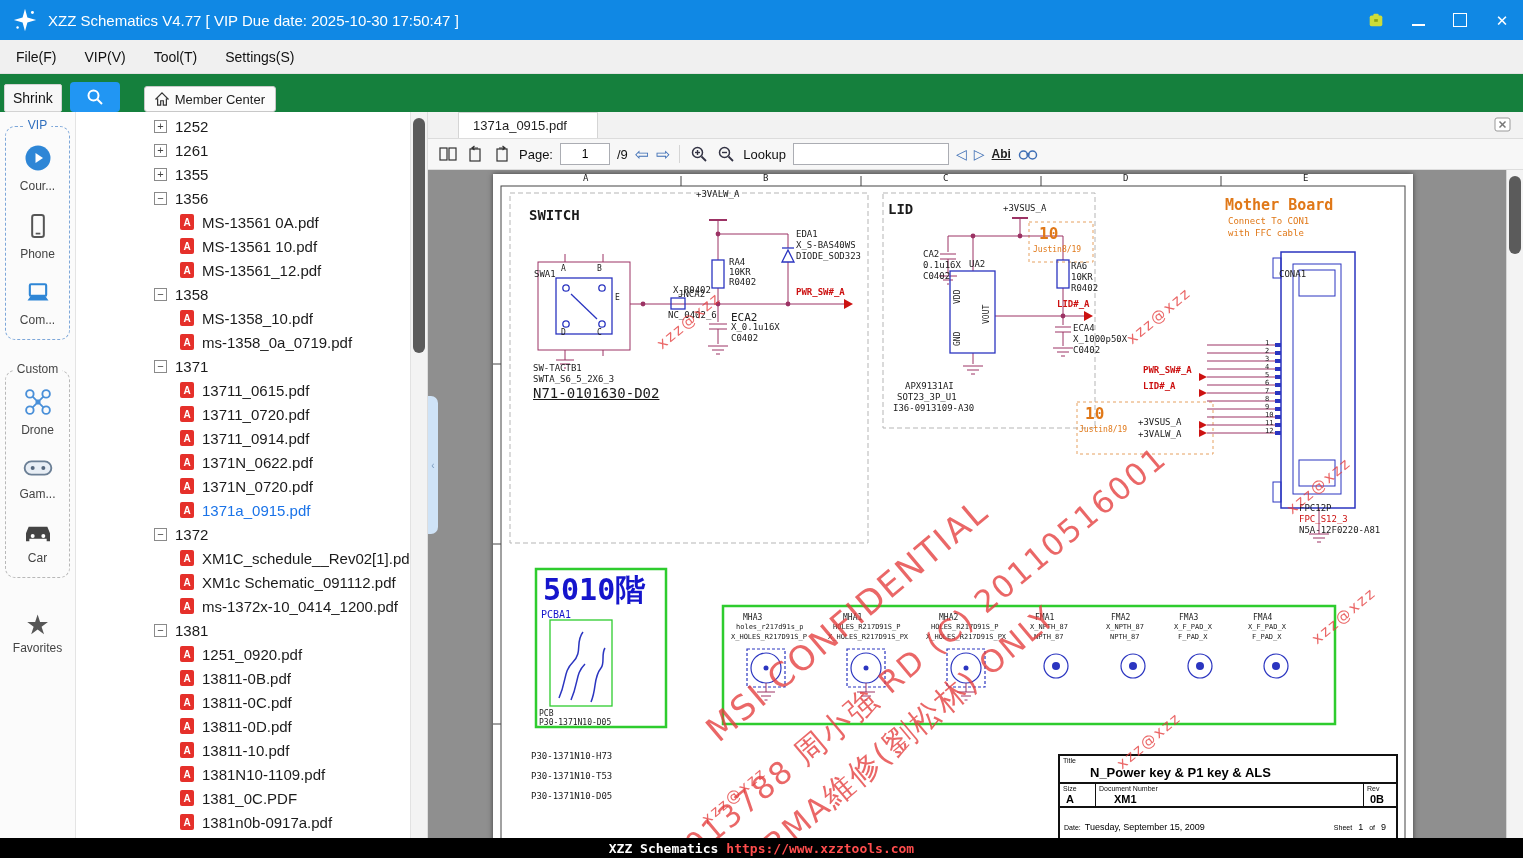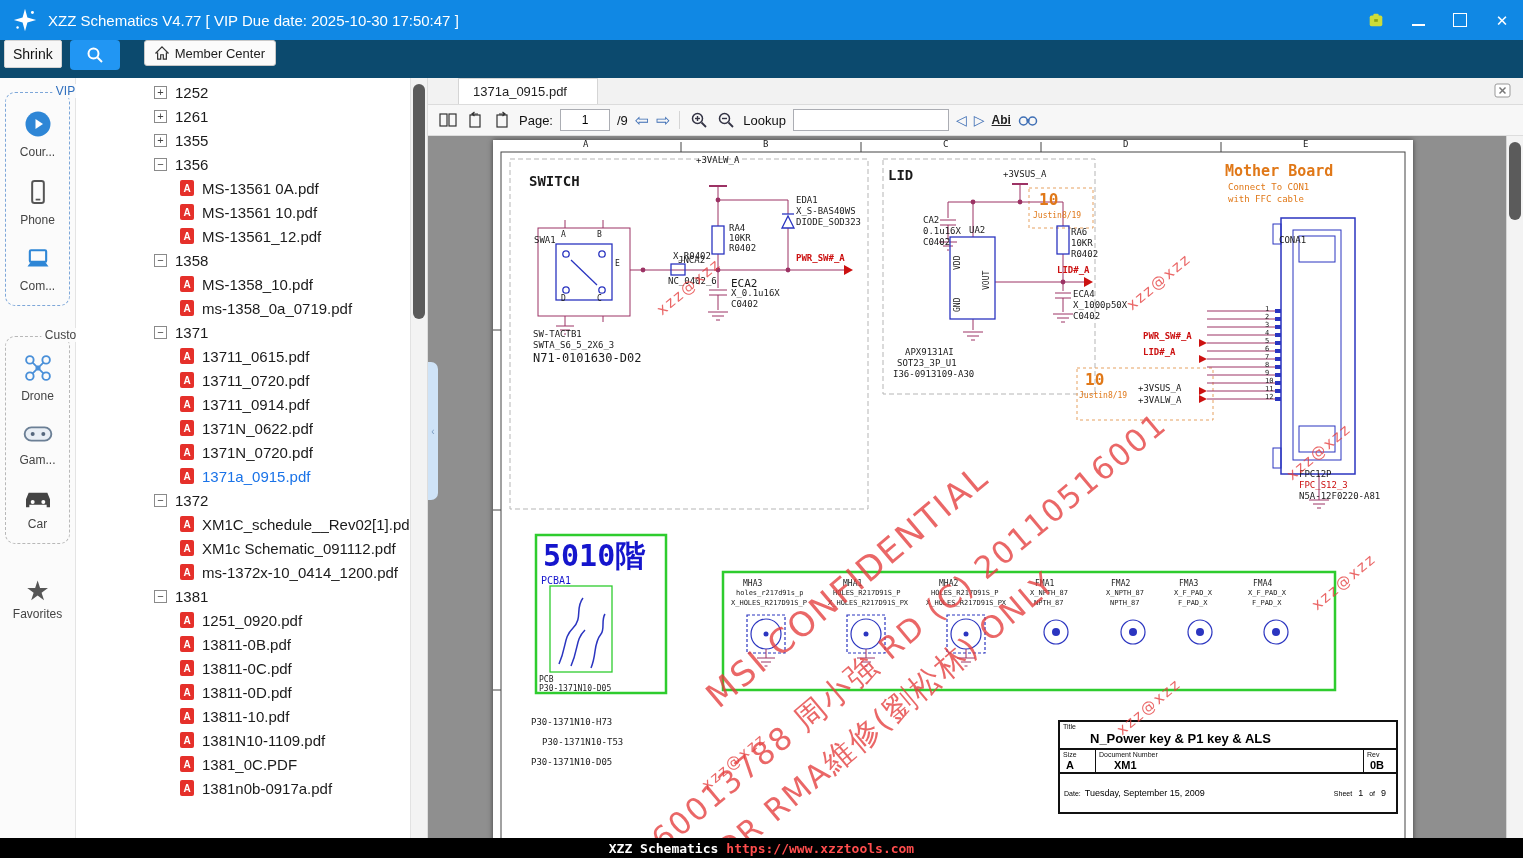--- a/index.html
+++ b/index.html
@@ -12,36 +12,36 @@
   .tb-right{margin-left:auto;display:flex;align-items:center;gap:24px;}
   .winbtn{color:#fff;font-size:15px;line-height:1;cursor:pointer;display:inline-flex;align-items:center;justify-content:center;width:18px;height:18px;}
   .maxbox{width:12px;height:12px;border:1.6px solid #fff;}
   .minbar{width:13px;border-bottom:2px solid #fff;height:2px;margin-top:8px;}
 
   
   .menubar{height:33px;background:#f0f0f0;display:flex;align-items:center;gap:28px;padding:0 16px;font-size:14px;color:#111;border-bottom:1px solid #e2e2e2;flex:0 0 auto;}
   .menubar span{cursor:pointer;}
 
   
-  .toolbar{height:38px;background:#0c4a6e;display:flex;align-items:flex-start;padding:0 4px;gap:8px;flex:0 0 auto;}
+  .toolbar{height:38px;background:#15803d;display:flex;align-items:flex-end;padding:0 4px;gap:8px;flex:0 0 auto;}
   .shrink-btn{height:28px;padding:0 8px;font-size:14px;background:#f7f7f7;border:1px solid #d3d3d3;border-radius:2px;color:#111;cursor:pointer;}
   .searchbox{width:300px;height:28px;background:#fff;border:1px solid #c0c0c0;border-radius:3px;display:flex;align-items:center;box-sizing:border-box;}
   .searchbox input{border:none;outline:none;flex:1;font-size:13px;padding:0 8px;color:#333;font-family:"Liberation Sans",sans-serif;background:transparent;}
   .searchbox input::placeholder{color:#a8a8a8;}
   .searchbox .chev{color:#8a8a8a;padding:0 6px 2px 0;font-size:11px;cursor:pointer;}
   .search-btn{width:50px;height:30px;background:#2196f3;border:none;border-radius:4px;display:flex;align-items:center;justify-content:center;cursor:pointer;}
   .member-btn{height:26px;padding:0 10px;background:#fbfbfb;border:1px solid #c8c8c8;border-radius:3px;display:flex;gap:6px;align-items:center;font-size:13px;color:#222;margin-left:16px;cursor:pointer;}
 
   
   .content{flex:1;display:flex;min-height:0;}
 
   
   .vipbar{width:75px;background:#fbfbfb;border-right:1px solid #e4e4e4;position:relative;flex:0 0 auto;}
   .group{border:1px dashed #7da7d9;border-radius:10px;margin:14px 5px 10px;padding:16px 2px 12px;position:relative;display:flex;flex-direction:column;gap:18px;align-items:center;}
-  .group-label{position:absolute;top:-9px;left:50%;transform:translateX(-50%);background:#fbfbfb;padding:0 4px;font-size:12px;color:#2f6fbe;margin-left:28px;}
+  .group-label{position:absolute;top:-9px;left:50%;transform:translateX(-50%);background:#fbfbfb;padding:0 4px;font-size:12px;color:#2f6fbe;}
   .group.custom{border-color:#b8b8b8;margin-top:30px;}
   .group.custom .group-label{color:#444;}
   .sb-item{display:flex;flex-direction:column;align-items:center;gap:3px;font-size:12px;color:#444;cursor:pointer;width:100%;}
   .sb-item .lbl{max-width:64px;overflow:hidden;white-space:nowrap;}
   .fav{margin-top:34px;display:flex;flex-direction:column;align-items:center;gap:2px;font-size:12px;color:#444;cursor:pointer;}
   .fav .star{font-size:27px;color:#565656;line-height:1;}
 
   
   .treepanel{width:351px;position:relative;border-right:1px solid #ddd;background:#fff;overflow:hidden;flex:0 0 auto;}
   .tree{position:absolute;left:0;top:0;right:16px;bottom:0;padding-top:2px;overflow:hidden;}
@@ -126,20 +126,26 @@
       <span class="winbtn">
           <span class="minbar"></span>
         </span>
       <span class="winbtn">
           <span class="maxbox"></span>
         </span>
       <span class="winbtn">✕</span>
     </span>
   </div>
 
+  <div class="menubar">
+    <span>File(F)</span>
+    <span>VIP(V)</span>
+    <span>Tool(T)</span>
+    <span>Settings(S)</span>
+  </div>
 
   <div class="toolbar">
     <button class="shrink-btn">Shrink</button>
     <button class="search-btn">
       <span style="display:inline-flex;">
         <svg width="18" height="18" viewBox="0 0 18 18">
             <circle cx="7.5" cy="7.5" r="5" fill="none" stroke="#fff" stroke-width="2"></circle>
             <line x1="11.5" y1="11.5" x2="16" y2="16" stroke="#fff" stroke-width="2"></line>
           </svg>
       </span>
@@ -642,21 +648,21 @@
         <div class="slabel c-k b" style="left: 36px; top: 34px; font-size: 14px;">SWITCH</div>
             <div class="slabel c-k" style="left: 203px; top: 16px; font-size: 9px;">+3VALW_A</div>
             <div class="slabel c-k" style="left: 41px; top: 96px; font-size: 9px;">SWA1</div>
             <div class="slabel c-k" style="left: 68px; top: 91px; font-size: 8px;">A</div>
             <div class="slabel c-k" style="left: 104px; top: 91px; font-size: 8px;">B</div>
             <div class="slabel c-k" style="left: 68px; top: 155px; font-size: 8px;">D</div>
             <div class="slabel c-k" style="left: 104px; top: 155px; font-size: 8px;">C</div>
             <div class="slabel c-k" style="left: 122px; top: 120px; font-size: 8px;">E</div>
             <div class="slabel c-k" style="left: 40px; top: 190px; font-size: 9px;">SW-TACTB1</div>
             <div class="slabel c-k" style="left: 40px; top: 201px; font-size: 9px;">SWTA_S6_5_2X6_3</div>
-            <div class="slabel c-k" style="left: 40px; top: 212px; font-size: 12px;">N71-0101630-D02</div>
+            <div class="slabel c-k" style="left: 40px; top: 212px; font-size: 14px; text-decoration: underline;">N71-0101630-D02</div>
             <div class="slabel c-k" style="left: 141px; top: 116px; font-size: 9px; margin-left: 44px;">JNCA2</div>
             <div class="slabel c-k" style="left: 180px; top: 112px; font-size: 9px;">X_R0402</div>
             <div class="slabel c-k" style="left: 175px; top: 137px; font-size: 9px;">NC_0402_6</div>
             <div class="slabel c-k" style="left: 236px; top: 84px; font-size: 9px;">RA4</div>
             <div class="slabel c-k" style="left: 236px; top: 94px; font-size: 9px;">10KR</div>
             <div class="slabel c-k" style="left: 236px; top: 104px; font-size: 9px;">R0402</div>
             <div class="slabel c-k" style="left: 303px; top: 56px; font-size: 9px;">EDA1</div>
             <div class="slabel c-k" style="left: 303px; top: 67px; font-size: 9px;">X_S-BAS40WS</div>
             <div class="slabel c-k" style="left: 303px; top: 78px; font-size: 9px;">DIODE_SOD323</div>
             <div class="slabel c-r b" style="left: 303px; top: 114px; font-size: 9px;">PWR_SW#_A</div>
@@ -716,21 +722,21 @@
             <div class="slabel c-k" style="left: 618px; top: 440px; font-size: 8px;">FMA2</div>
             <div class="slabel c-k" style="left: 613px; top: 450px; font-size: 7px;">X_NPTH_87</div>
             <div class="slabel c-k" style="left: 617px; top: 460px; font-size: 7px;">NPTH_87</div>
             <div class="slabel c-k" style="left: 686px; top: 440px; font-size: 8px;">FMA3</div>
             <div class="slabel c-k" style="left: 681px; top: 450px; font-size: 7px;">X_F_PAD_X</div>
             <div class="slabel c-k" style="left: 685px; top: 460px; font-size: 7px;">F_PAD_X</div>
             <div class="slabel c-k" style="left: 760px; top: 440px; font-size: 8px;">FMA4</div>
             <div class="slabel c-k" style="left: 755px; top: 450px; font-size: 7px;">X_F_PAD_X</div>
             <div class="slabel c-k" style="left: 759px; top: 460px; font-size: 7px;">F_PAD_X</div>
             <div class="slabel c-k" style="left: 38px; top: 578px; font-size: 9px;">P30-1371N10-H73</div>
-            <div class="slabel c-k" style="left: 38px; top: 598px; font-size: 9px; margin-left: 11px;">P30-1371N10-T53</div>
+            <div class="slabel c-k" style="left: 38px; top: 598px; font-size: 9px;">P30-1371N10-T53</div>
             <div class="slabel c-k" style="left: 38px; top: 618px; font-size: 9px;">P30-1371N10-D05</div>
             <div class="slabel c-k" style="left: 90px; top: 0px; font-size: 9px;">A</div>
             <div class="slabel c-k" style="left: 270px; top: 0px; font-size: 9px;">B</div>
             <div class="slabel c-k" style="left: 450px; top: 0px; font-size: 9px;">C</div>
             <div class="slabel c-k" style="left: 630px; top: 0px; font-size: 9px;">D</div>
             <div class="slabel c-k" style="left: 810px; top: 0px; font-size: 9px;">E</div>
             <div class="slabel c-k" style="left: 772px; top: 166px; font-size: 7px;">1</div>
             <div class="slabel c-k" style="left: 772px; top: 174px; font-size: 7px;">2</div>
             <div class="slabel c-k" style="left: 772px; top: 182px; font-size: 7px;">3</div>
             <div class="slabel c-k" style="left: 772px; top: 190px; font-size: 7px;">4</div>

